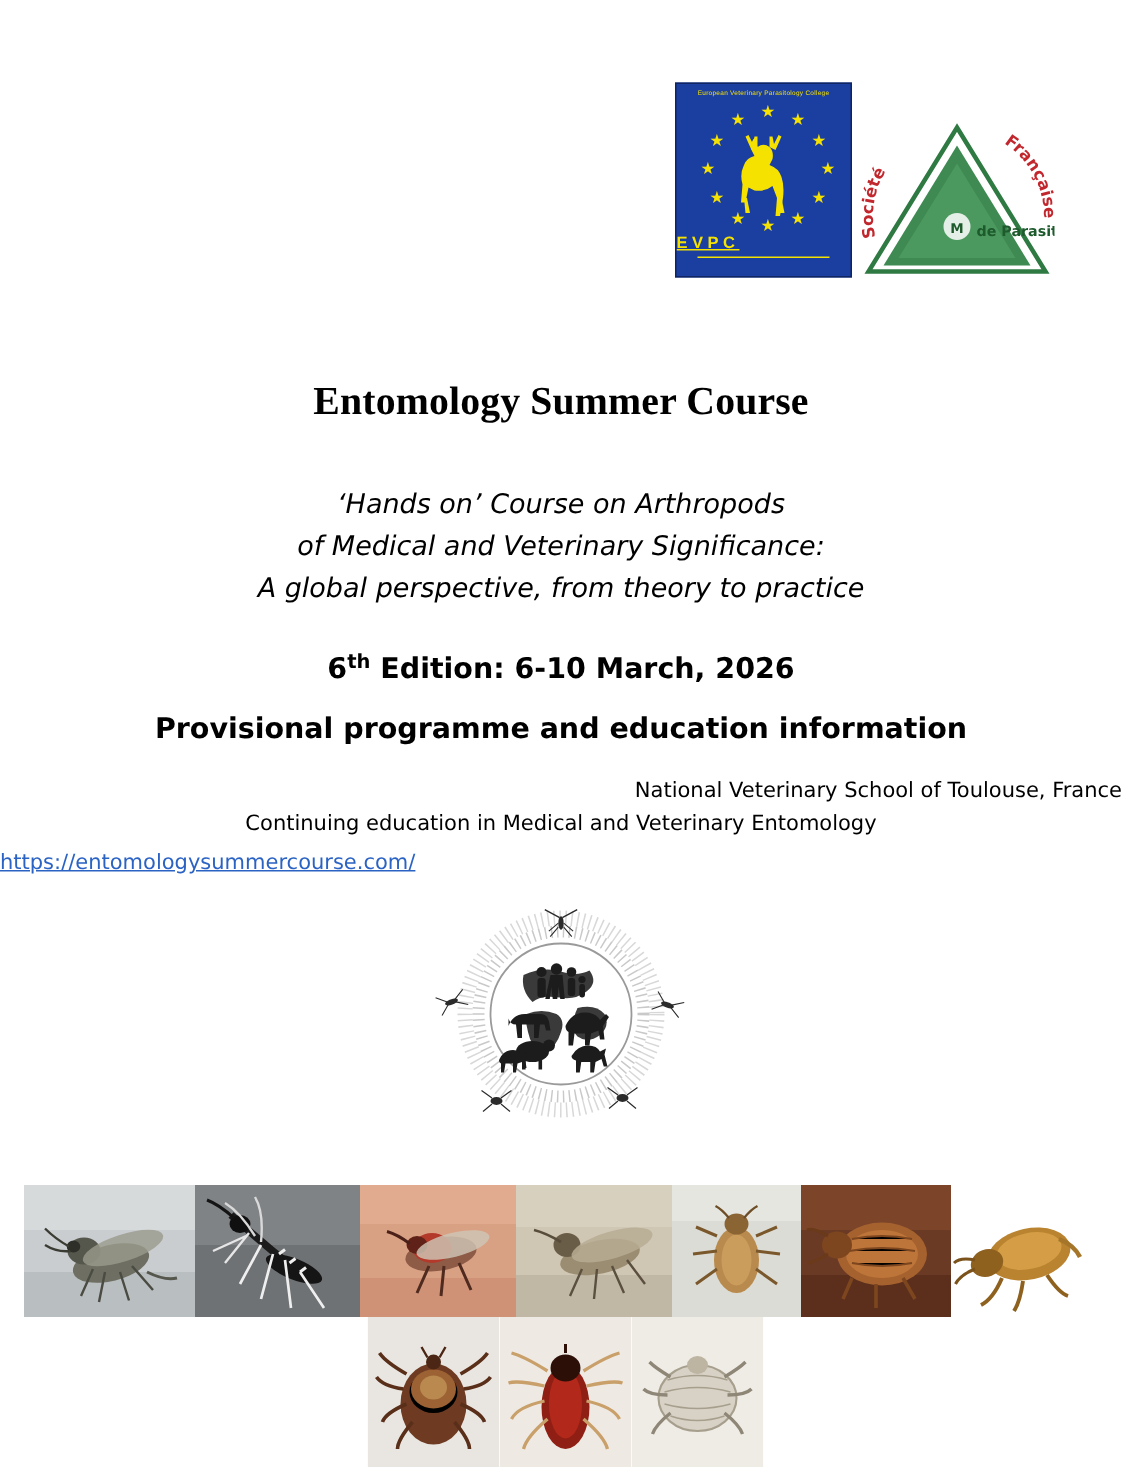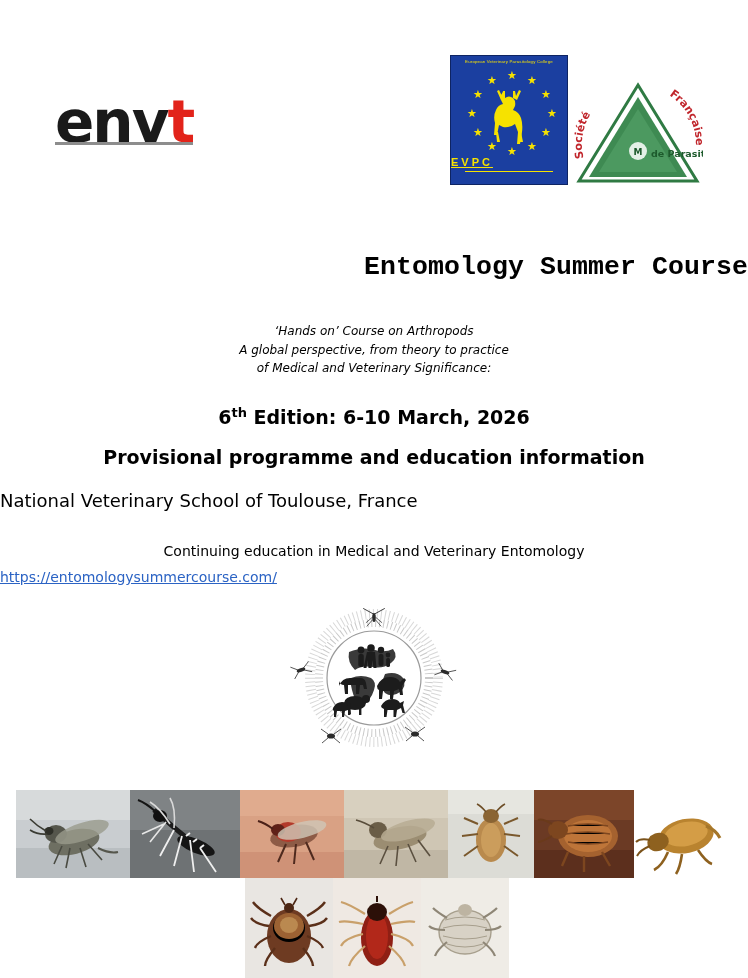--- a/index.html
+++ b/index.html
@@ -123,33 +123,33 @@
   .sfp-logo {
     position: absolute;
     left: 573px;
     top: 77px;
     width: 130px;
     height: 112px;
   }
 
   
   .main-title {
-    text-align: right;
-    font-family: Liberation Mono, monospace;
+    text-align: center;
+    font-family: Liberation Serif, serif;
     font-size: 26.5px;
     font-weight: bold;
     letter-spacing: 0.1px;
     margin-top: 37px;
   }
 
   .subtitle-block {
     text-align: center;
     font-family: "DejaVu Sans", sans-serif;
     font-style: italic;
-    font-size: 12px;
+    font-size: 18px;
     line-height: 1.55;
     margin-top: 40px;
   }
 
   .edition {
     text-align: center;
     font-family: "DejaVu Sans", sans-serif;
     font-weight: bold;
     font-size: 19px;
     margin-top: 27px;
@@ -161,31 +161,31 @@
 
   .programme-line {
     text-align: center;
     font-family: "DejaVu Sans", sans-serif;
     font-weight: bold;
     font-size: 19px;
     margin-top: 18px;
   }
 
   .school-line {
-    text-align: left;
-    font-family: "DejaVu Sans", sans-serif;
-    font-size: 18px;
+    text-align: right;
+    font-family: "DejaVu Sans", sans-serif;
+    font-size: 14px;
     margin-top: 22px;
   }
 
   .continuing-line {
     text-align: center;
     font-family: "DejaVu Sans", sans-serif;
     font-size: 14px;
-    margin-top: 32px;
+    margin-top: 6px;
   }
 
   .website-line {
     text-align: left;
     margin-top: 9px;
   }
   .website-line a {
     font-family: "DejaVu Sans", sans-serif;
     font-size: 14px;
     color: #2b63c4;
@@ -228,24 +228,20 @@
     overflow: hidden;
   }
   .cell svg, .cell canvas { display: block; }
 </style>
 </head>
 <body>
 
 <div class="header">
 
   <div class="envt-logo">
-    <div class="envt-word">
-      <span>env</span><span class="t-red">t</span>
-      <div class="envt-underline"></div>
-    </div>
   </div>
 
   <div class="evpc-logo">
     <div class="evpc-top">European Veterinary Parasitology College</div>
     <div class="evpc-stars">
       <span class="evpc-star" style="left:56px; top:0px;">★</span>
       <span class="evpc-star" style="left:76px; top:5px;">★</span>
       <span class="evpc-star" style="left:90px; top:19px;">★</span>
       <span class="evpc-star" style="left:96px; top:38px;">★</span>
       <span class="evpc-star" style="left:90px; top:57px;">★</span>
@@ -287,22 +283,22 @@
       <textPath href="#arcR" startOffset="6%">Française</textPath>
     </text>
     <text x="78" y="80" font-family="DejaVu Sans, sans-serif" font-size="9.5" font-weight="bold" fill="#1d5a2c">de Parasitologie</text>
   </svg>
 </div>
 
 <h1 class="main-title">Entomology Summer Course</h1>
 
 <div class="subtitle-block">
   <div>‘Hands on’ Course on Arthropods</div>
+  <div>of Medical and Veterinary Significance:</div>
   <div>A global perspective, from theory to practice</div>
-  <div>of Medical and Veterinary Significance:</div>
 </div>
 
 <div class="edition">
   <span>6</span><sup>th</sup><span> Edition: 6-10 March, 2026</span>
 </div>
 
 <div class="programme-line">Provisional programme and education information</div>
 
 <div class="school-line">National Veterinary School of Toulouse, France</div>
 

